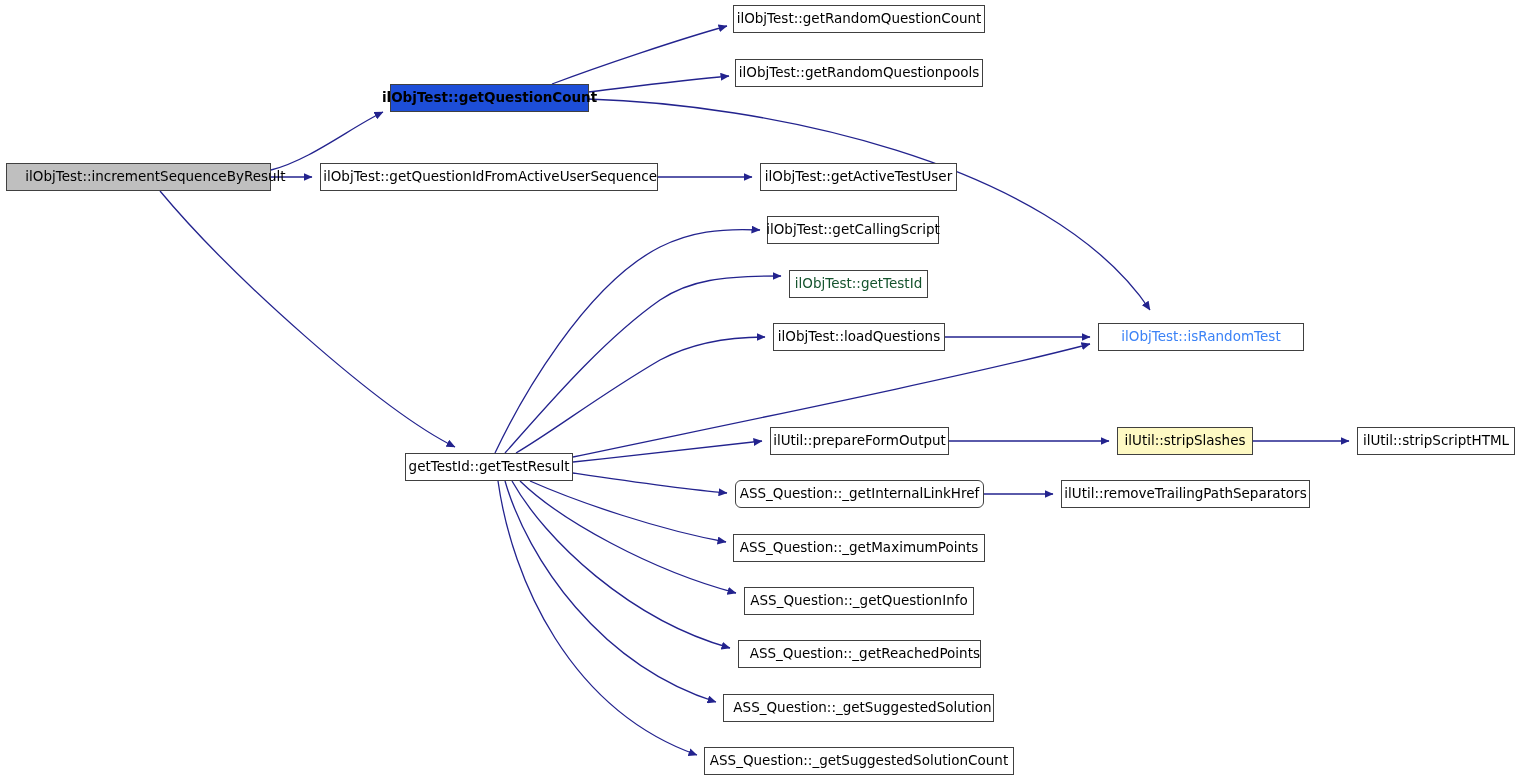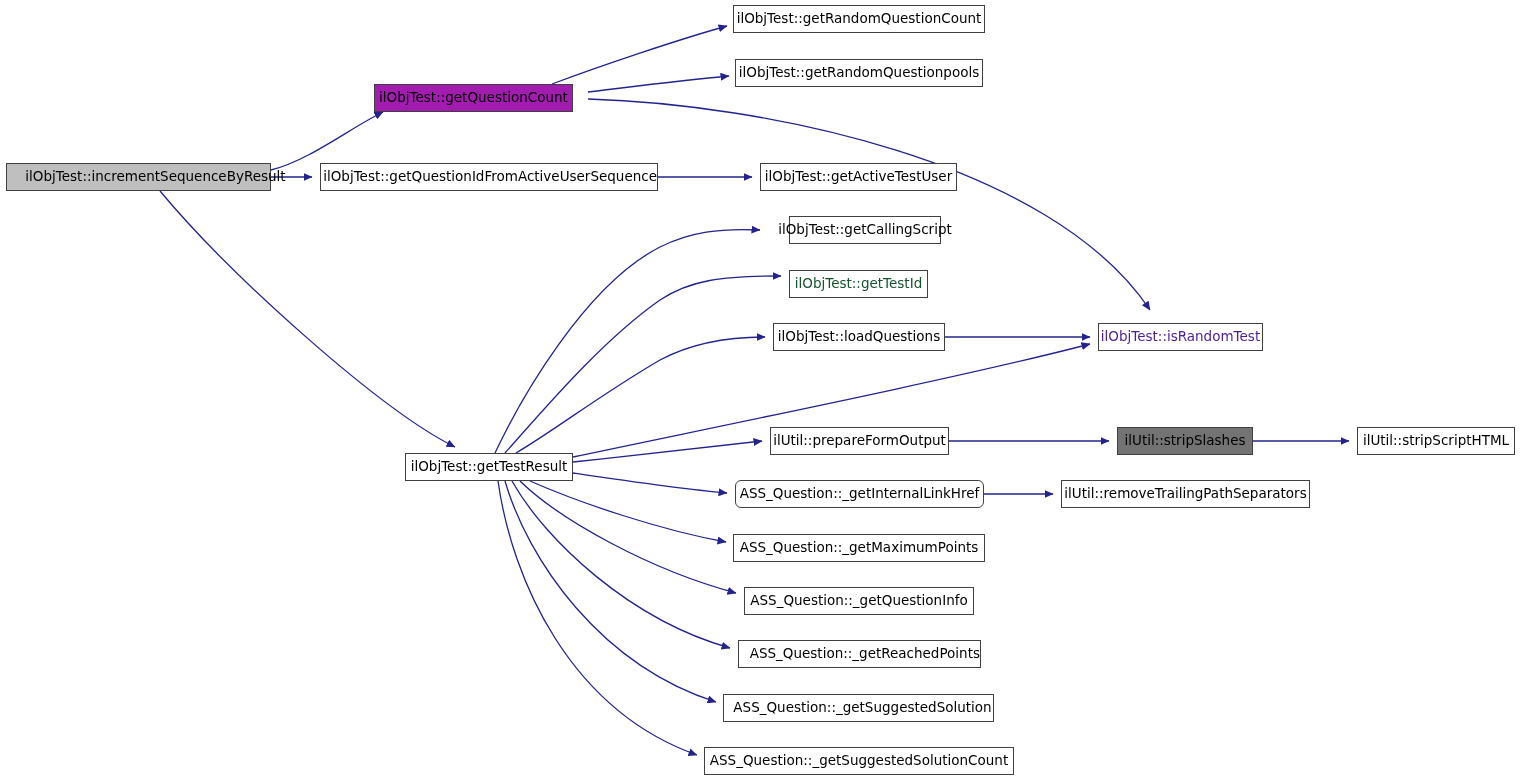--- a/index.html
+++ b/index.html
@@ -45,54 +45,54 @@
         <path d="M949,441 L1109,441" stroke="#23238e" marker-end="url(#arrow)"></path>
         <path d="M1253,441 L1349,441" stroke="#23238e" marker-end="url(#arrow)"></path>
         <path d="M984,494 L1053,494" stroke="#23238e" marker-end="url(#arrow)"></path>
       </g>
   </svg>
 
   <div id="node-layer">
       <div class="node root" style="left: 6px; top: 163px; width: 265px; height: 28px; background: rgb(191, 191, 191); border-color: rgb(64, 64, 64); color: rgb(0, 0, 0); padding-left: 34px;">
         <span>ilObjTest::incrementSequenceByResult</span>
       </div>
-      <div class="node" style="left: 374px; top: 84px; width: 199px; height: 28px; background: #a21caf; border-color: rgb(64, 64, 64); color: rgb(0, 0, 0);">
+      <div class="node" style="left: 390px; top: 84px; width: 199px; height: 28px; background: #1d4ed8; border-color: rgb(64, 64, 64); color: rgb(0, 0, 0); font-weight: bold;">
         <span>ilObjTest::getQuestionCount</span>
       </div>
       <div class="node" style="left: 320px; top: 163px; width: 338px; height: 28px; background: rgb(255, 255, 255); border-color: rgb(64, 64, 64); color: rgb(0, 0, 0); justify-content: flex-end;">
         <span>ilObjTest::getQuestionIdFromActiveUserSequence</span>
       </div>
       <div class="node" style="left: 405px; top: 453px; width: 168px; height: 28px; background: rgb(255, 255, 255); border-color: rgb(64, 64, 64); color: rgb(0, 0, 0);">
-        <span>ilObjTest::getTestResult</span>
+        <span>getTestId::getTestResult</span>
       </div>
       <div class="node" style="left: 733px; top: 5px; width: 252px; height: 28px; background: rgb(255, 255, 255); border-color: rgb(64, 64, 64); color: rgb(0, 0, 0);">
         <span>ilObjTest::getRandomQuestionCount</span>
       </div>
       <div class="node" style="left: 735px; top: 59px; width: 248px; height: 28px; background: rgb(255, 255, 255); border-color: rgb(64, 64, 64); color: rgb(0, 0, 0);">
         <span>ilObjTest::getRandomQuestionpools</span>
       </div>
       <div class="node" style="left: 760px; top: 163px; width: 197px; height: 28px; background: rgb(255, 255, 255); border-color: rgb(64, 64, 64); color: rgb(0, 0, 0);">
         <span>ilObjTest::getActiveTestUser</span>
       </div>
-      <div class="node" style="left: 789px; top: 216px; width: 152px; height: 28px; background: rgb(255, 255, 255); border-color: rgb(64, 64, 64); color: rgb(0, 0, 0);">
+      <div class="node" style="left: 767px; top: 216px; width: 172px; height: 28px; background: rgb(255, 255, 255); border-color: rgb(64, 64, 64); color: rgb(0, 0, 0);">
         <span>ilObjTest::getCallingScript</span>
       </div>
       <div class="node" style="left: 789px; top: 270px; width: 139px; height: 28px; background: rgb(255, 255, 255); border-color: rgb(64, 64, 64); color: #14532d;">
         <span>ilObjTest::getTestId</span>
       </div>
       <div class="node" style="left: 773px; top: 323px; width: 172px; height: 28px; background: rgb(255, 255, 255); border-color: rgb(64, 64, 64); color: rgb(0, 0, 0); text-align: right;">
         <span>ilObjTest::loadQuestions</span>
       </div>
-      <div class="node" style="left: 1098px; top: 323px; width: 165px; height: 28px; background: rgb(255, 255, 255); border-color: rgb(64, 64, 64); color: #4c1d95;">
+      <div class="node" style="left: 1098px; top: 323px; width: 206px; height: 28px; background: rgb(255, 255, 255); border-color: rgb(64, 64, 64); color: #3b82f6;">
         <span>ilObjTest::isRandomTest</span>
       </div>
       <div class="node" style="left: 770px; top: 427px; width: 179px; height: 28px; background: rgb(255, 255, 255); border-color: rgb(64, 64, 64); color: rgb(0, 0, 0);">
         <span>ilUtil::prepareFormOutput</span>
       </div>
-      <div class="node" style="left: 1117px; top: 427px; width: 136px; height: 28px; background: #737373; border-color: rgb(64, 64, 64); color: rgb(0, 0, 0);">
+      <div class="node" style="left: 1117px; top: 427px; width: 136px; height: 28px; background: #fef9c3; border-color: rgb(64, 64, 64); color: rgb(0, 0, 0);">
         <span>ilUtil::stripSlashes</span>
       </div>
       <div class="node" style="left: 1357px; top: 427px; width: 158px; height: 28px; background: rgb(255, 255, 255); border-color: rgb(64, 64, 64); color: rgb(0, 0, 0);">
         <span>ilUtil::stripScriptHTML</span>
       </div>
       <div class="node" style="left: 735px; top: 480px; width: 249px; height: 28px; background: rgb(255, 255, 255); border-color: rgb(64, 64, 64); color: rgb(0, 0, 0); border-radius: 6px;">
         <span>ASS_Question::_getInternalLinkHref</span>
       </div>
       <div class="node" style="left: 1061px; top: 480px; width: 249px; height: 28px; background: rgb(255, 255, 255); border-color: rgb(64, 64, 64); color: rgb(0, 0, 0);">
         <span>ilUtil::removeTrailingPathSeparators</span>

